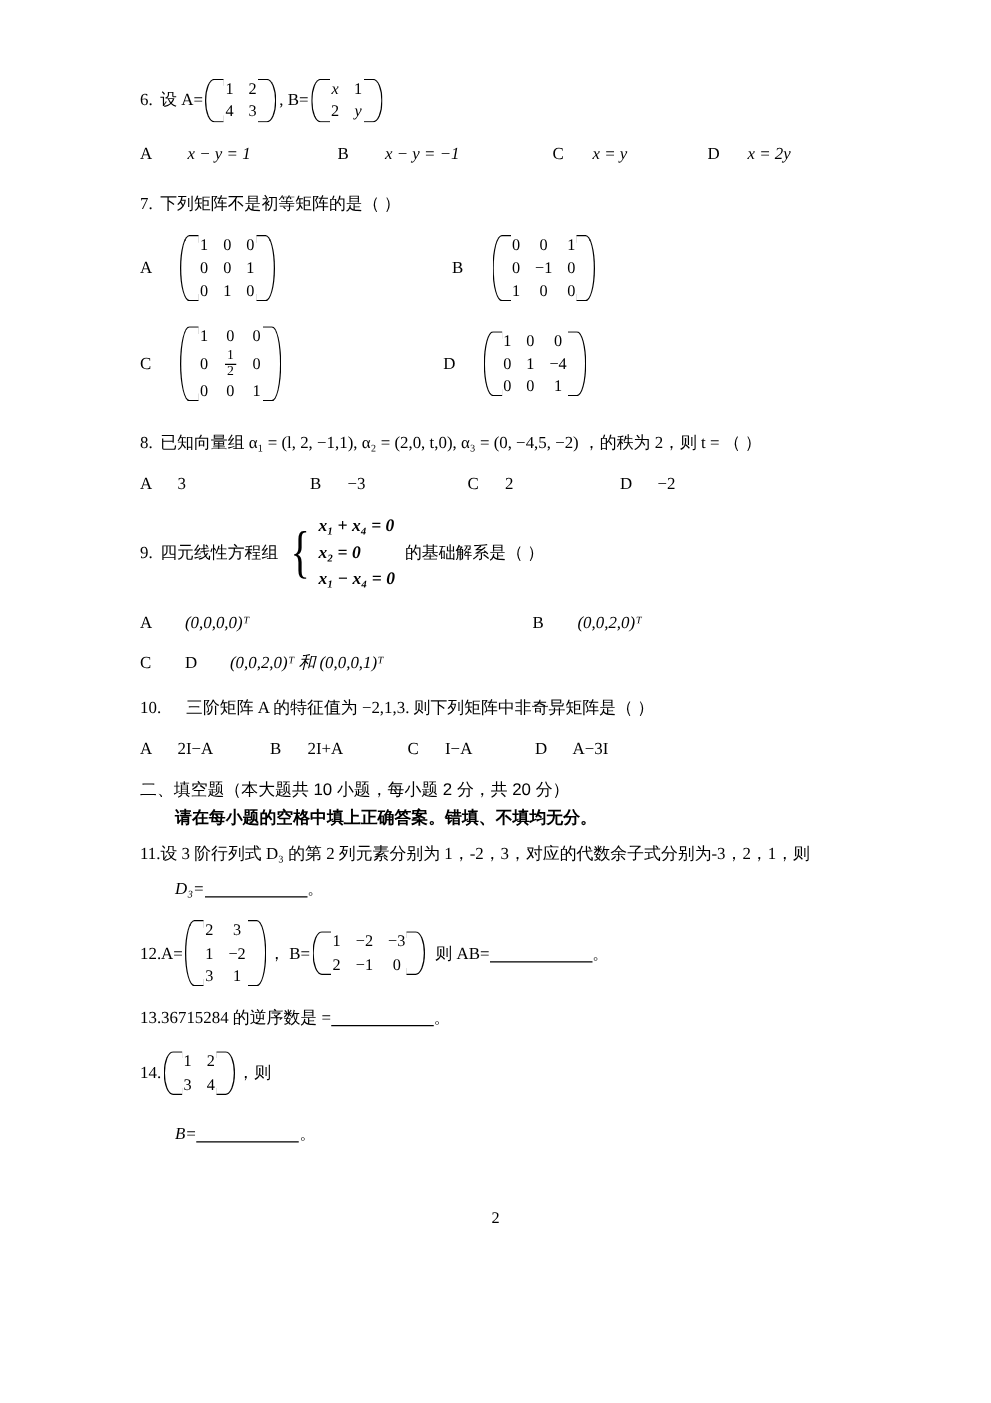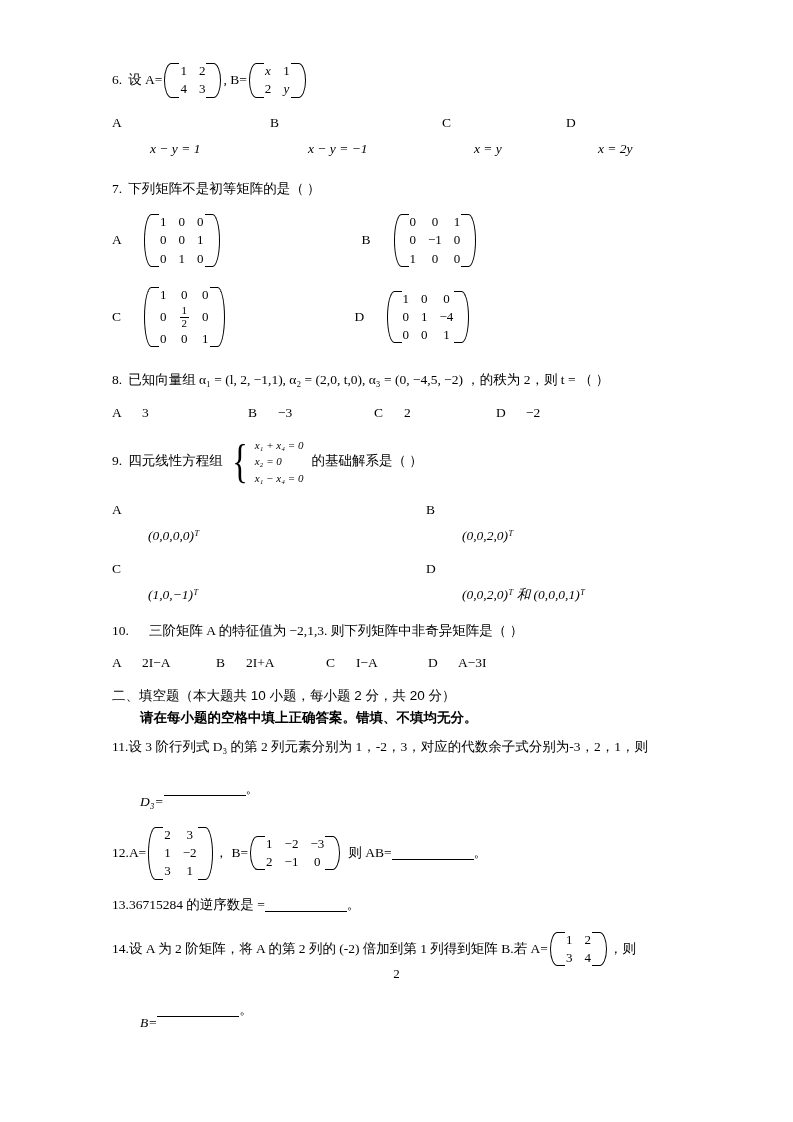--- a/index.html
+++ b/index.html
@@ -92,33 +92,34 @@
     margin: 0 4px 0 6px;
     transform: scaleX(0.7);
     display: inline-block;
   }
   .sys {
     display: inline-block;
     vertical-align: middle;
   }
   .sys div {
     font-style: italic;
-    font-size: 11px;
+    font-size: 14px;
     line-height: 1.5;
     white-space: nowrap;
+    font-weight: bold;
   }
   .opts {
     display: flex;
     margin: 10px 0 0 0;
     font-size: 13.5px;
   }
   .opt {
     white-space: nowrap;
   }
-  .it { font-style: italic; margin-top: 26px; }
+  .it { font-style: italic; }
   .frac {
     display: inline-block;
     vertical-align: middle;
     text-align: center;
     font-size: 11px;
     line-height: 1.05;
     margin: 0 1px;
   }
   .frac .num { display: block; border-bottom: 1px solid #000; padding: 0 2px;}
   .frac .den { display: block; padding: 0 2px;}
@@ -346,21 +347,20 @@
       <span class="txt" style="margin-left:8px">的基础解系是（      ）</span>
     </div>
     <div class="opts" style="margin-top:14px">
       <span class="opt" style="width:36px">A</span>
       <span class="opt it" style="width:278px">(0,0,0,0)ᵀ</span>
       <span class="opt" style="width:36px">B</span>
       <span class="opt it">(0,0,2,0)ᵀ</span>
     </div>
     <div class="opts" style="margin-top:12px">
       <span class="opt" style="width:36px">C</span>
-      <span class="opt it" style="width:278px">(1,0,−1)ᵀ</span>
       <span class="opt" style="width:36px">D</span>
       <span class="opt it">(0,0,2,0)ᵀ 和 (0,0,0,1)ᵀ</span>
     </div>
   </div>
 
   <div class="q" style="margin-top:16px">
     <div class="row">
       <span class="qnum">10.</span>
       <span class="txt" style="margin-left:20px">三阶矩阵 A 的特征值为 −2,1,3. 则下列矩阵中非奇异矩阵是（      ）</span>
     </div>
@@ -445,21 +445,20 @@
       <span class="qnum">13.</span>
       <span class="txt">36715284 的逆序数是 =</span>
       <span class="blank"></span>
       <span>。</span>
     </div>
   </div>
 
   <div class="q" style="margin-top:16px">
     <div class="row">
       <span class="qnum">14.</span>
-      <span class="txt">设 A 为 2 阶矩阵，将 A 的第 2 列的 (-2) 倍加到第 1 列得到矩阵 B.若 A=</span>
       <span class="mat up">
         <span class="par-l"></span>
         <table>
           <tbody>
               <tr>
                 <td>1</td>
                 <td>2</td>
               </tr>
           <tr>
                 <td>3</td>

